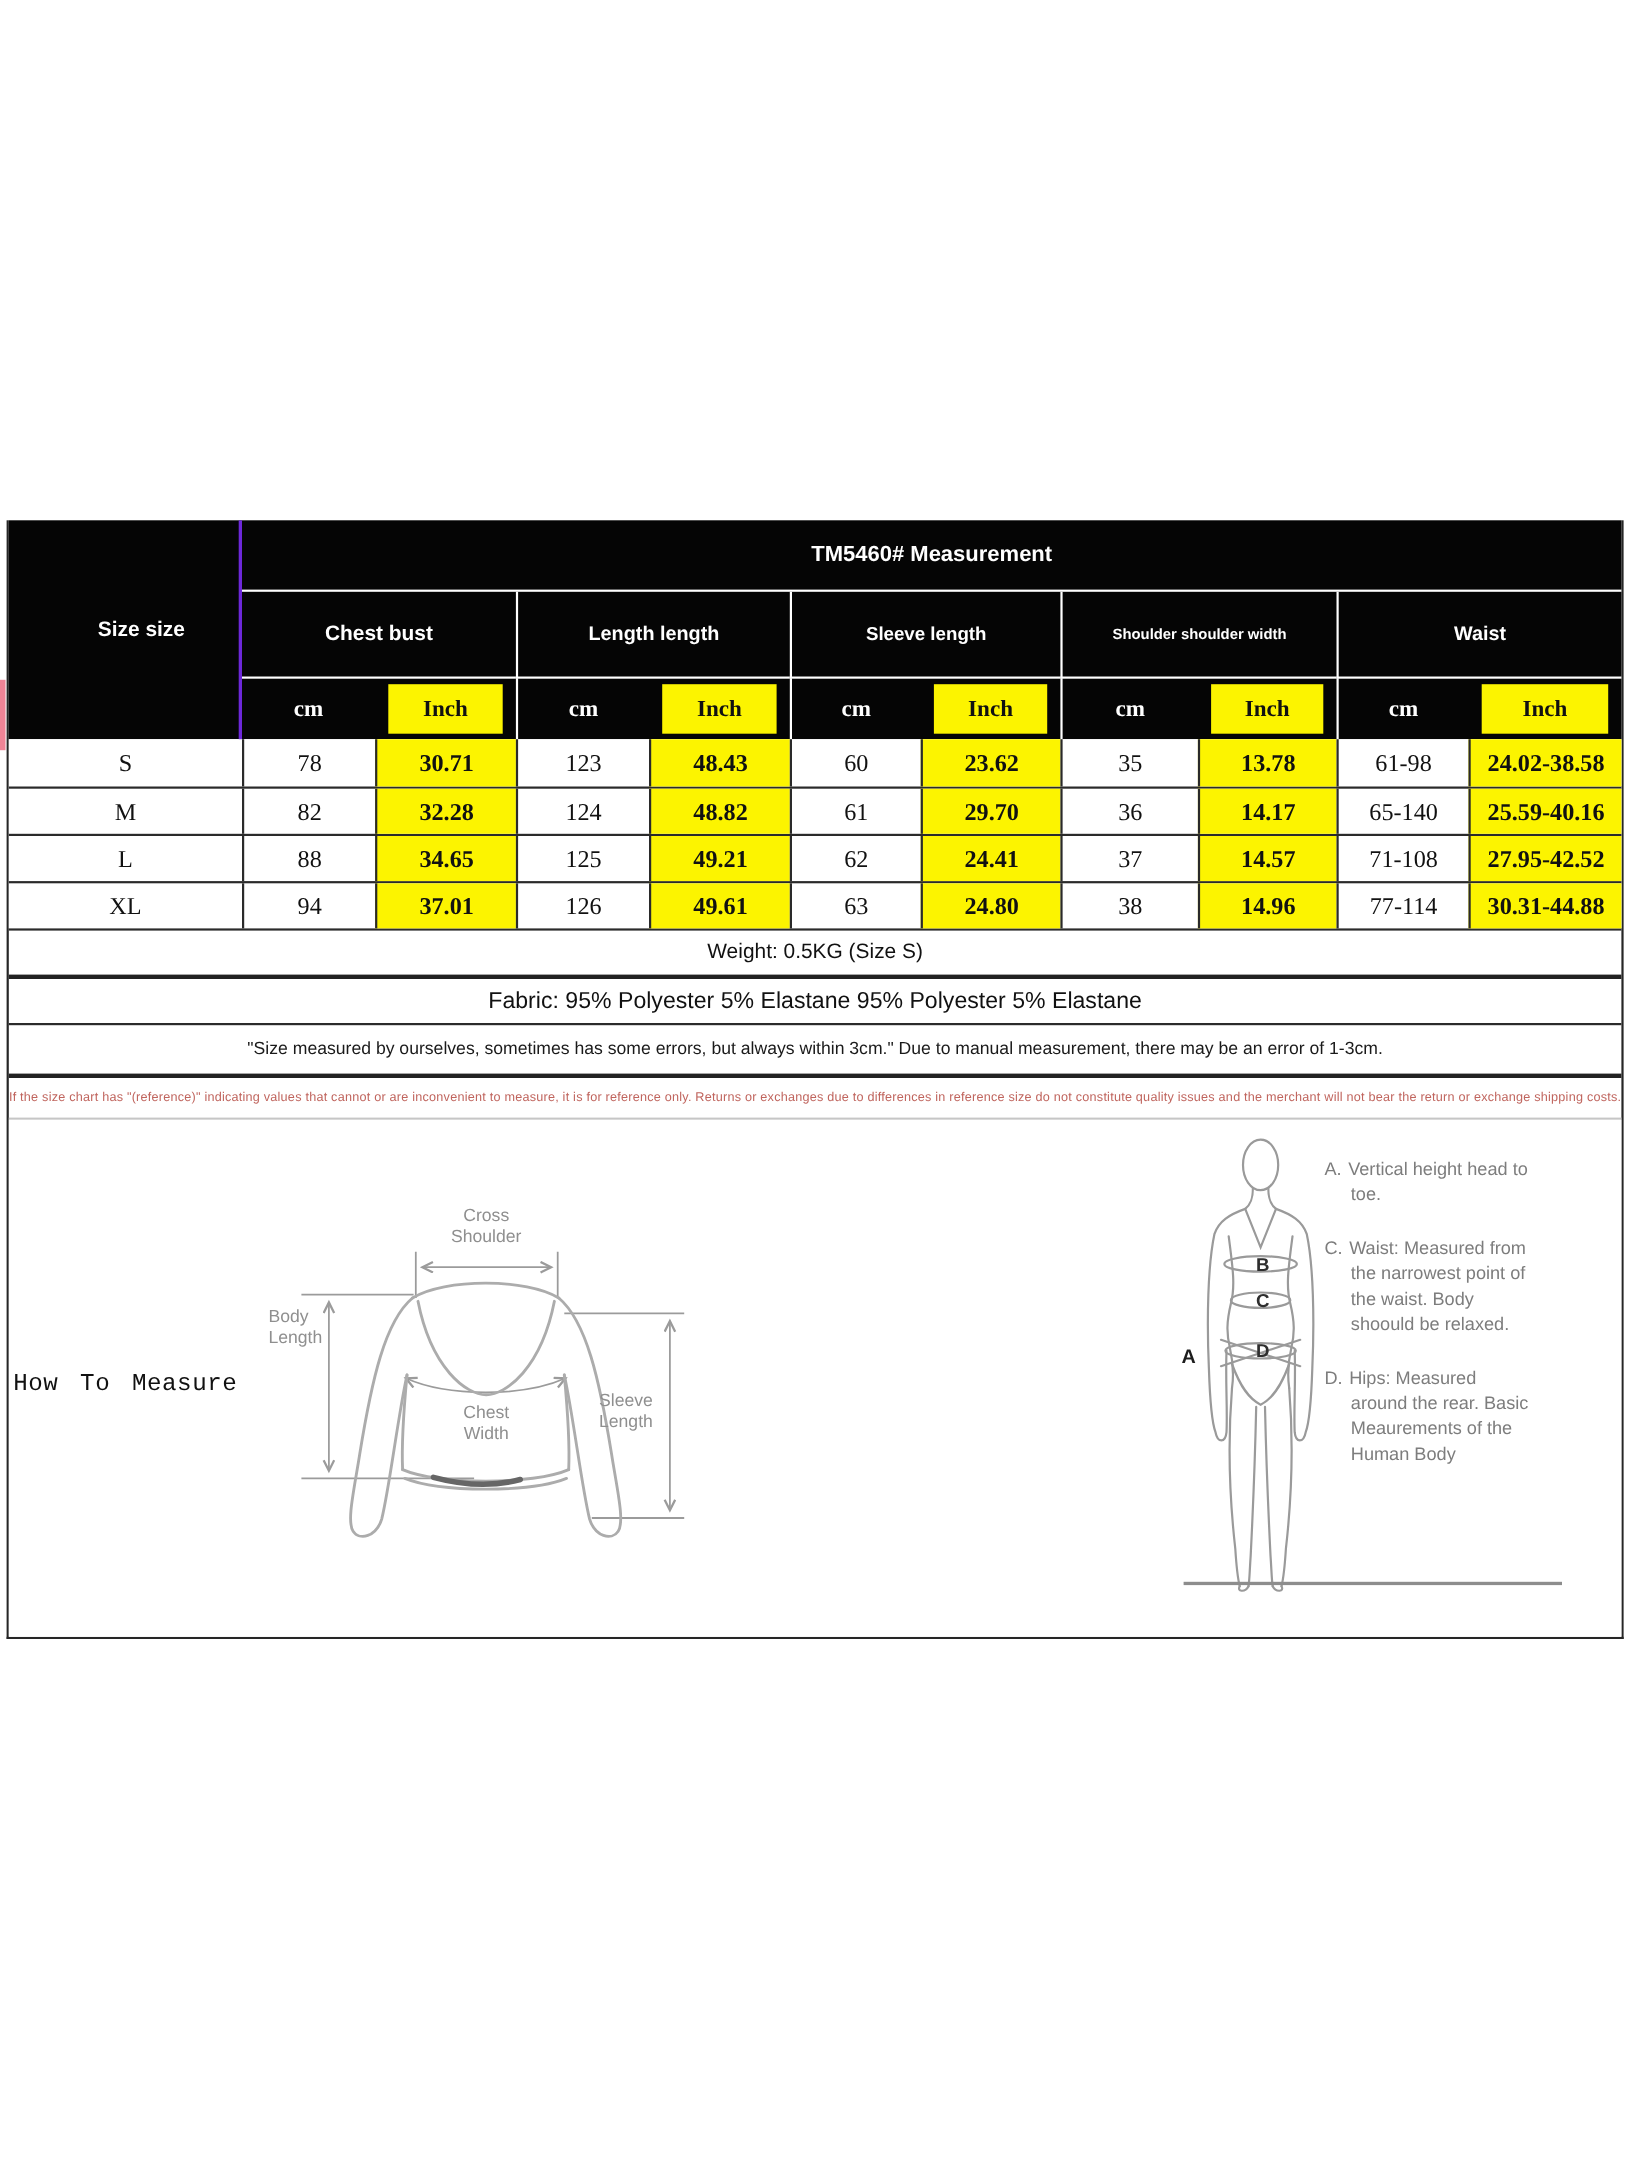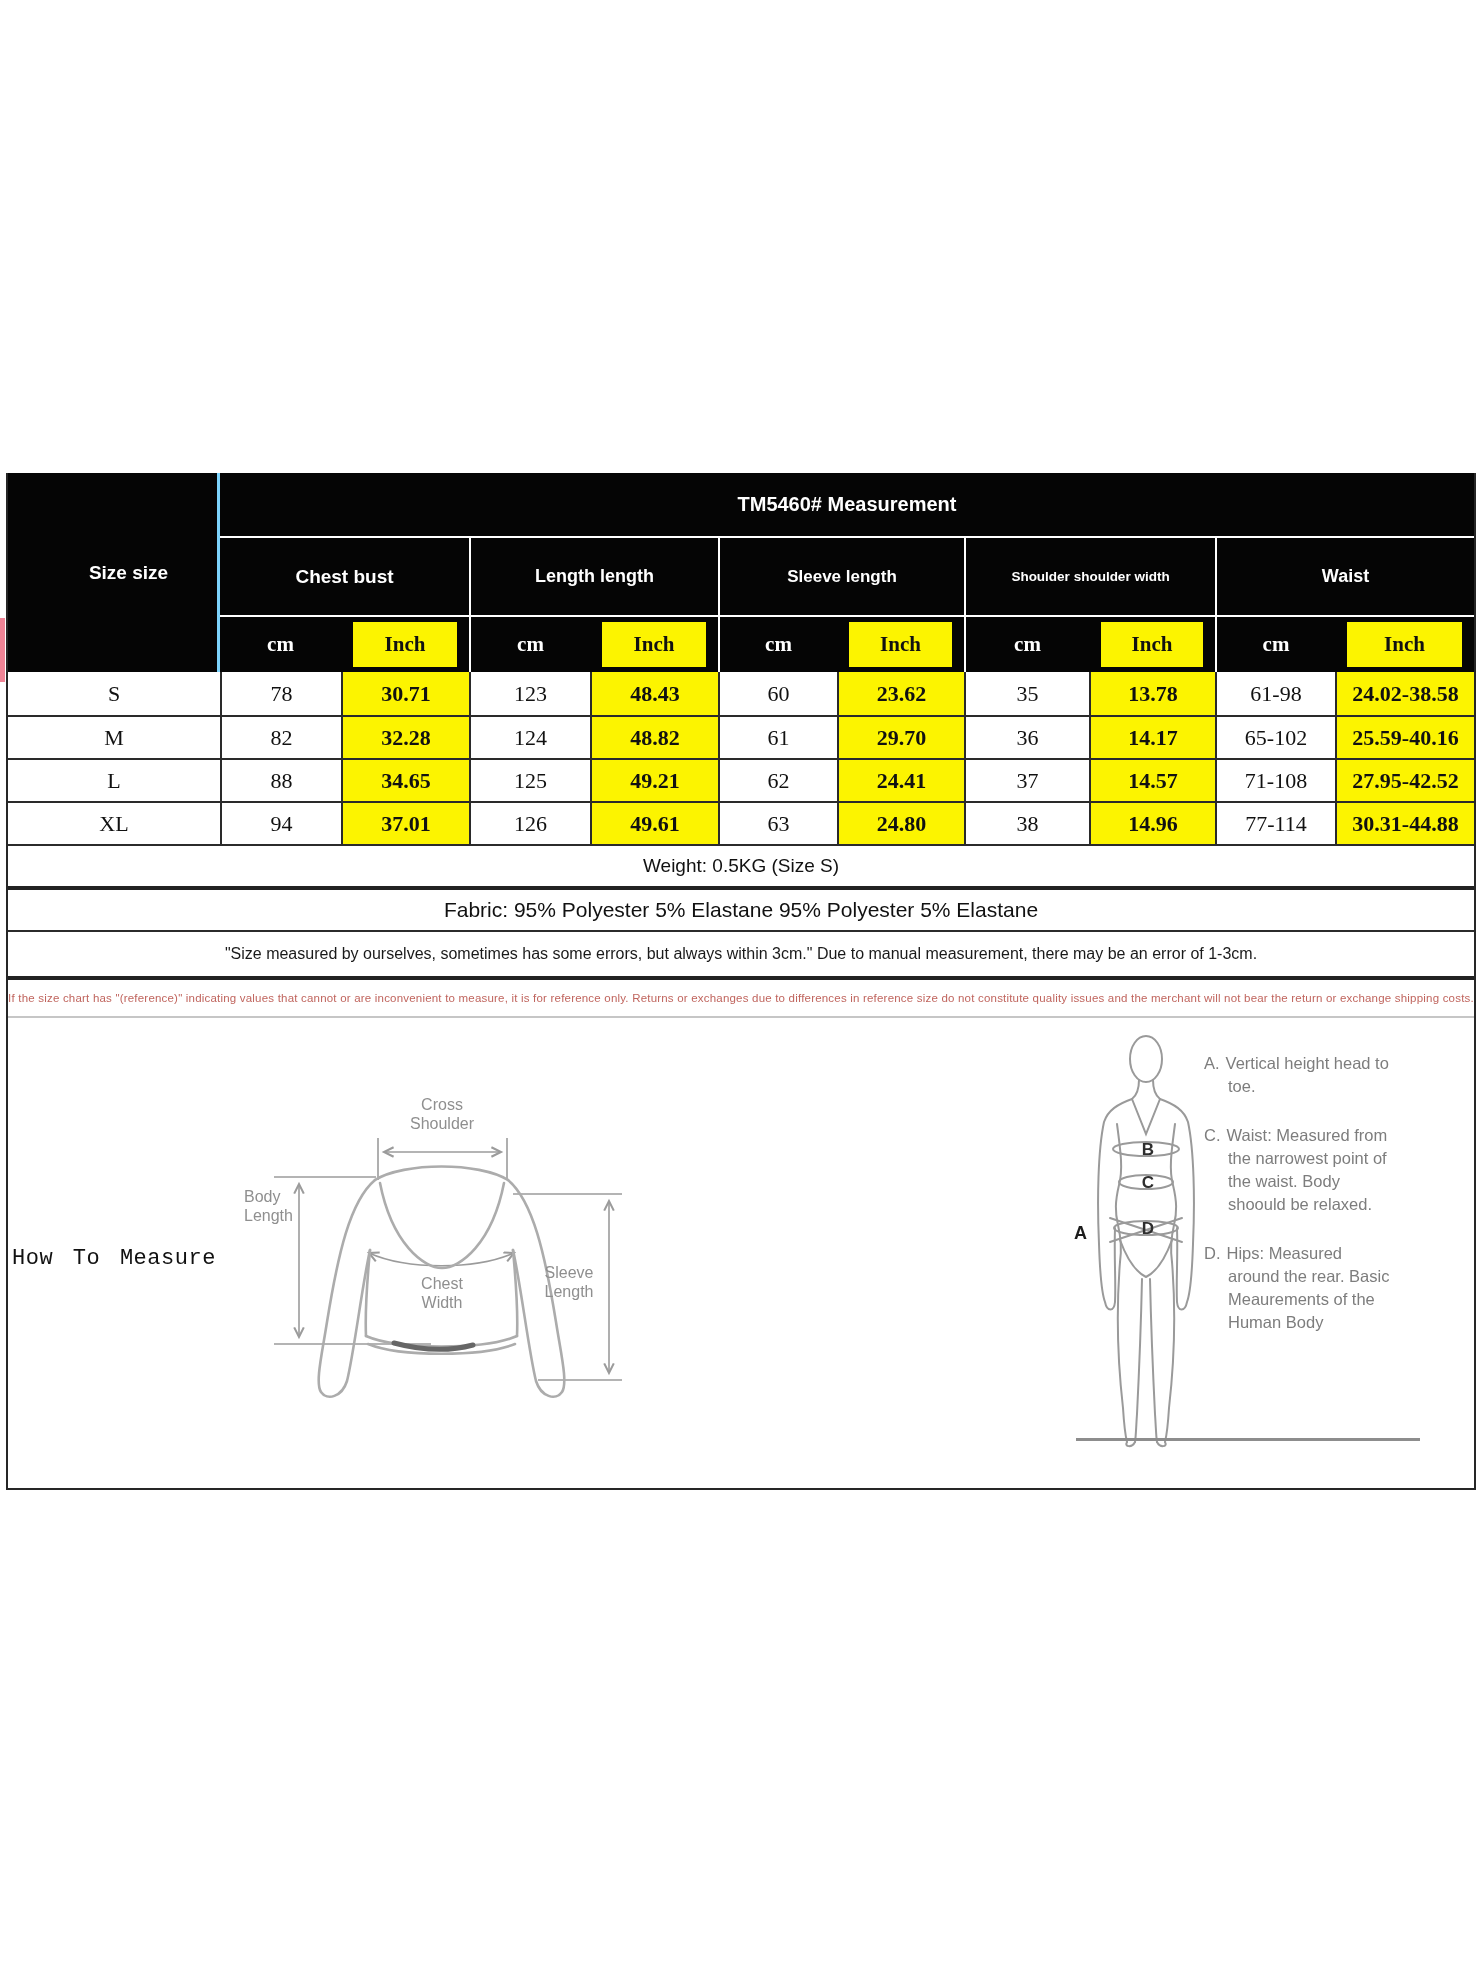--- a/index.html
+++ b/index.html
@@ -19,21 +19,21 @@
     background:#fff;
   }
 
   
   .thead {
     display:grid; height:199px; background:#050505; color:#fff;
     grid-template-columns:212px 121px 128px 121px 128px 119px 127px 125px 126px 120px 139px;
     grid-template-rows:65px 79px 55px;
   }
   .c-size { grid-column:1; grid-row:1/4; display:flex; align-items:center; justify-content:center;
-            border-right:3px solid #7dd3fc; font-size:19px; font-weight:bold;margin-left:32px; }
+            border-right:3px solid #6d28d9; font-size:19px; font-weight:bold;margin-left:32px; }
   .c-title { grid-column:2/12; grid-row:1; display:flex; align-items:center; justify-content:center;
              border-bottom:2px solid #fff; font-size:20px; font-weight:bold; }
   .c-group { grid-row:2; display:flex; align-items:center; justify-content:center;
              font-weight:bold; border-bottom:2px solid #fff; }
   .g-chest   { grid-column:2/4;  font-size:19px; }
   .g-length  { grid-column:4/6;  font-size:18px; border-left:2px solid #fff; }
   .g-sleeve  { grid-column:6/8;  font-size:17px; border-left:2px solid #fff; }
   .g-shoulder{ grid-column:8/10; font-size:13.5px; border-left:2px solid #fff; }
   .g-waist   { grid-column:10/12;font-size:18px; border-left:2px solid #fff; }
   .c-unit { grid-row:3; display:flex; align-items:center; justify-content:center;
@@ -138,21 +138,21 @@
     <div class="drow">
       <div class="dcell">M</div>
       <div class="dcell">82</div>
       <div class="dcell yel">32.28</div>
       <div class="dcell">124</div>
       <div class="dcell yel">48.82</div>
       <div class="dcell">61</div>
       <div class="dcell yel">29.70</div>
       <div class="dcell">36</div>
       <div class="dcell yel">14.17</div>
-      <div class="dcell">65-102</div>
+      <div class="dcell">65-140</div>
       <div class="dcell yel">25.59-40.16</div>
     </div>
     <div class="drow">
       <div class="dcell">L</div>
       <div class="dcell">88</div>
       <div class="dcell yel">34.65</div>
       <div class="dcell">125</div>
       <div class="dcell yel">49.21</div>
       <div class="dcell">62</div>
       <div class="dcell yel">24.41</div>

